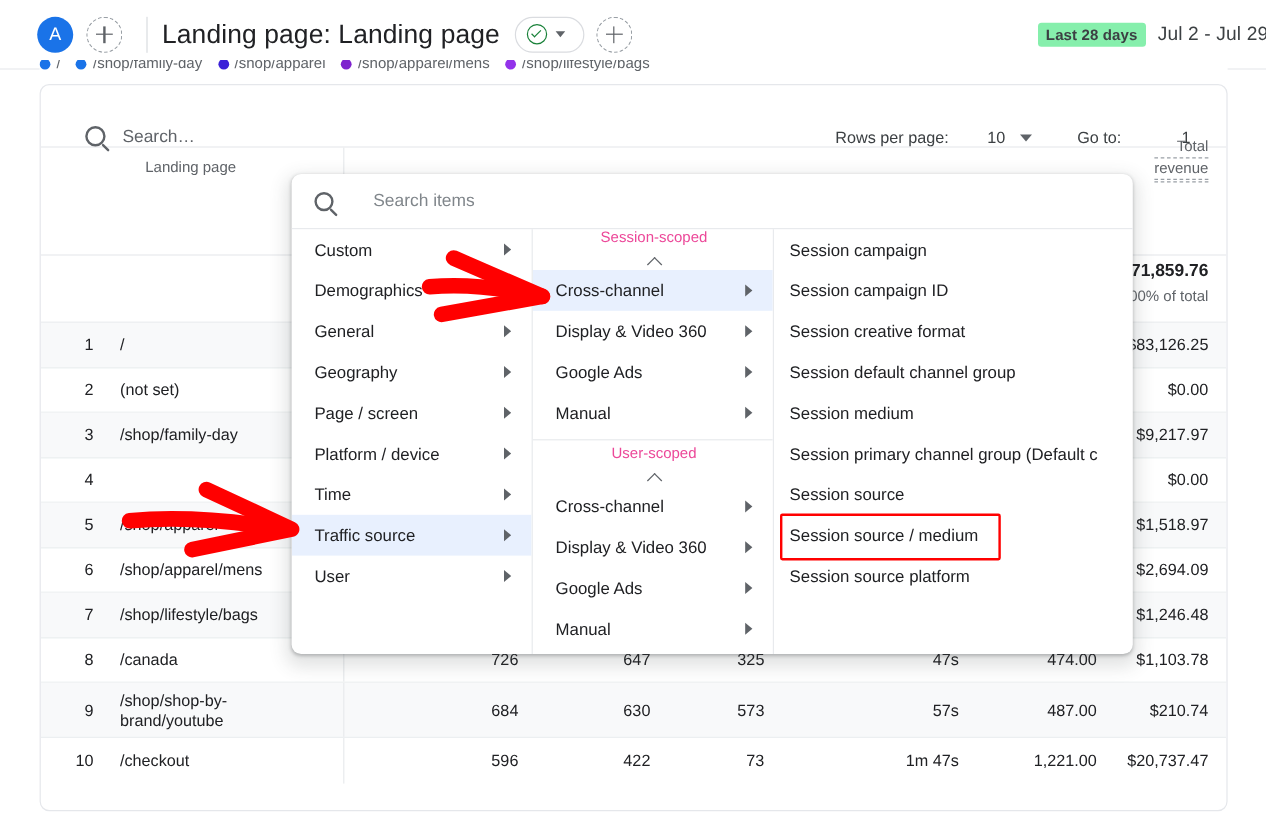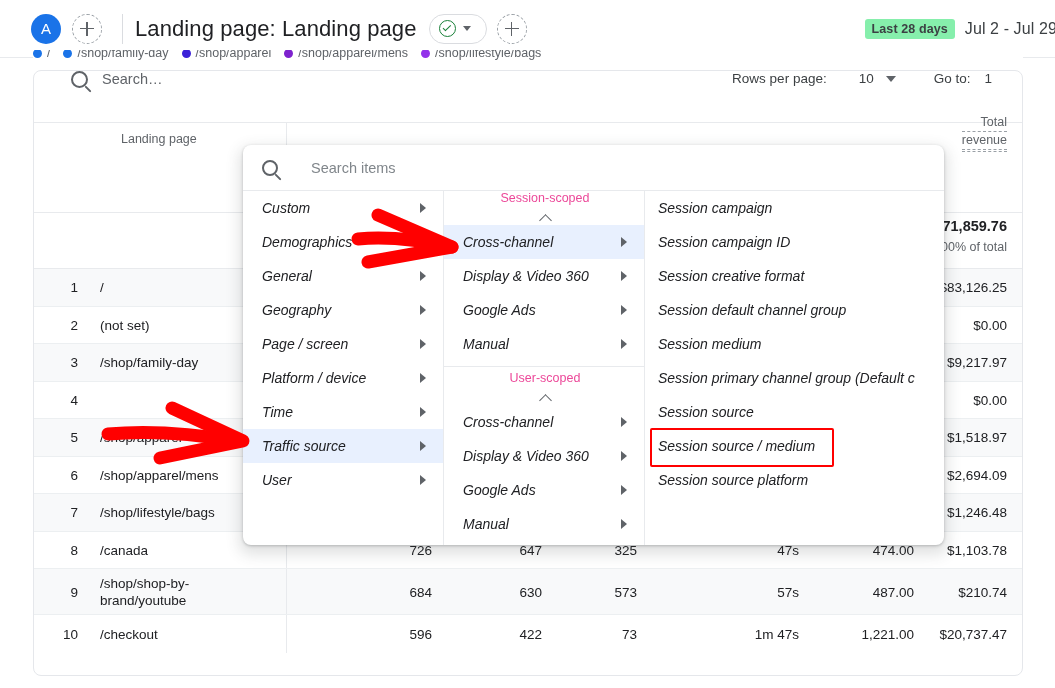--- a/index.html
+++ b/index.html
@@ -87,21 +87,21 @@
   .legend-label { font-size: 12.5px; color: #5f6368; white-space: nowrap; }
 
   
   .card {
     position: absolute; left: 33px; top: 70px; width: 990px; height: 606px;
     background: #ffffff; border: 1px solid #e5e7eb; border-radius: 8px;
     overflow: hidden;
   }
   .searchrow {
     position: relative; height: 52px; border-bottom: 1px solid #e8eaed;
-    display: flex; align-items: flex-start;
+    display: flex; align-items: flex-end;
   }
   .mag {
     position: relative; width: 17px; height: 17px; margin-left: 37px;
     border: 2px solid #5f6368; border-radius: 50%;
   }
   .mag::after {
     content: ""; position: absolute; right: -6px; bottom: -4px;
     width: 8px; height: 2px; background: #5f6368;
     transform: rotate(45deg); border-radius: 1px;
   }
@@ -110,21 +110,21 @@
     position: absolute; right: 0px; display: flex; align-items: center;
     font-size: 13.5px; color: #3c4043; white-space: nowrap;
   }
   .rows-ctl .lbl { margin-right: 32px; }
   .rows-ctl .val { margin-right: 12px; }
   .rows-ctl .sel-caret {
     width: 0; height: 0; border-left: 5px solid transparent;
     border-right: 5px solid transparent; border-top: 6px solid #5f6368;
     margin-right: 38px;
   }
-  .rows-ctl .goto { margin-right: 14px; }
+  .rows-ctl .goto { margin-right: 50px; }
   .rows-ctl .pagenum { margin-right: 30px; }
 
   
   .tbl { position: relative; width: 100%; }
   .thead {
     position: relative; height: 90px; border-bottom: 1px solid #e8eaed;
   }
   .th {
     position: absolute; bottom: 14px; font-size: 12.5px; color: #5f6368;
     line-height: 16px;
@@ -199,21 +199,21 @@
 
   .dd-cols { display: flex; flex: 1 1 auto; min-height: 0; }
   .dd-col { position: relative; height: 100%; overflow: hidden; }
   .col-a { width: 201px; border-right: 1px solid #e8eaed; }
   .col-b { width: 201px; border-right: 1px solid #e8eaed; }
   .col-c { flex: 1 1 auto; }
 
   .dd-item {
     position: relative; height: 34px; display: flex; align-items: center;
     padding-left: 19px; padding-right: 12px;
-    font-size: 14px; color: #202124; white-space: nowrap; font-style: italic;
+    font-size: 14px; color: #202124; white-space: nowrap;
   }
   .dd-item.sel { background: #e8f0fe; }
   .dd-item .arrow {
     position: absolute; right: 17px; width: 0; height: 0;
     border-top: 5px solid transparent; border-bottom: 5px solid transparent;
     border-left: 6px solid #5f6368;
   }
   .dd-group {
     height: 34px; display: flex; align-items: center; justify-content: space-between;
     padding-left: 19px; padding-right: 17px;

